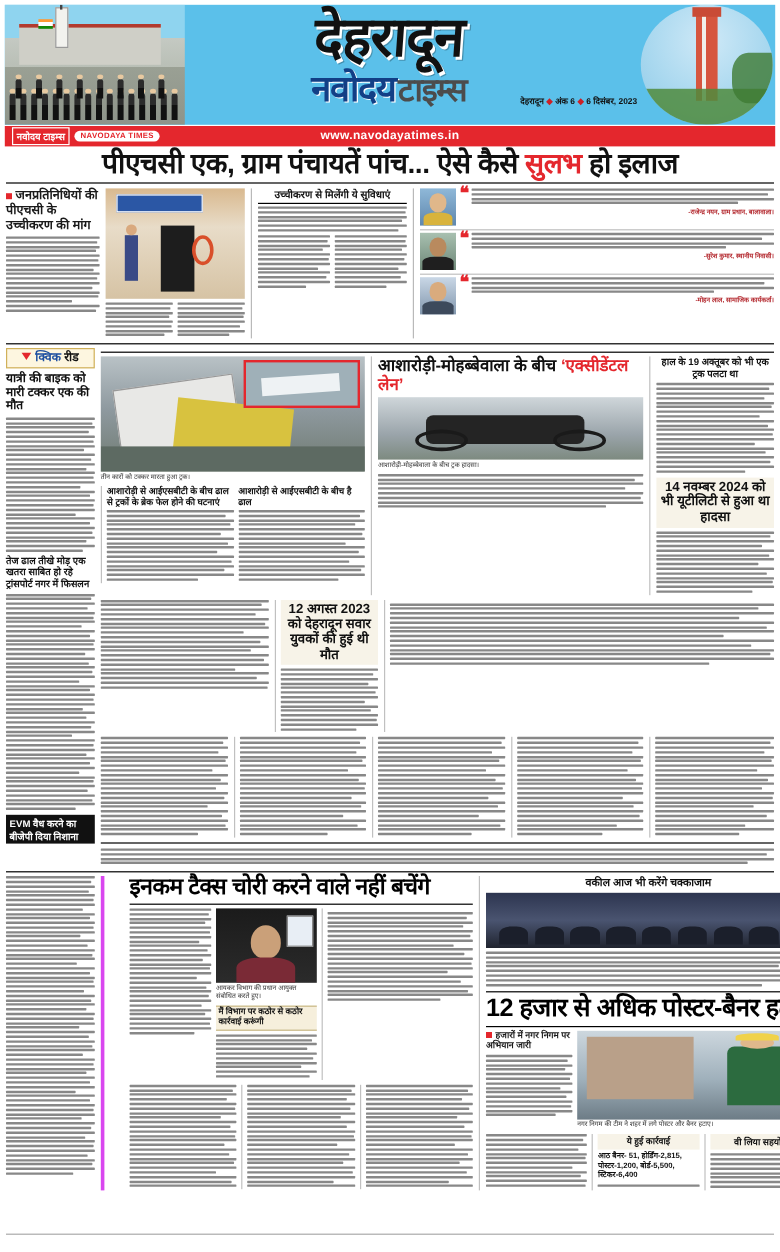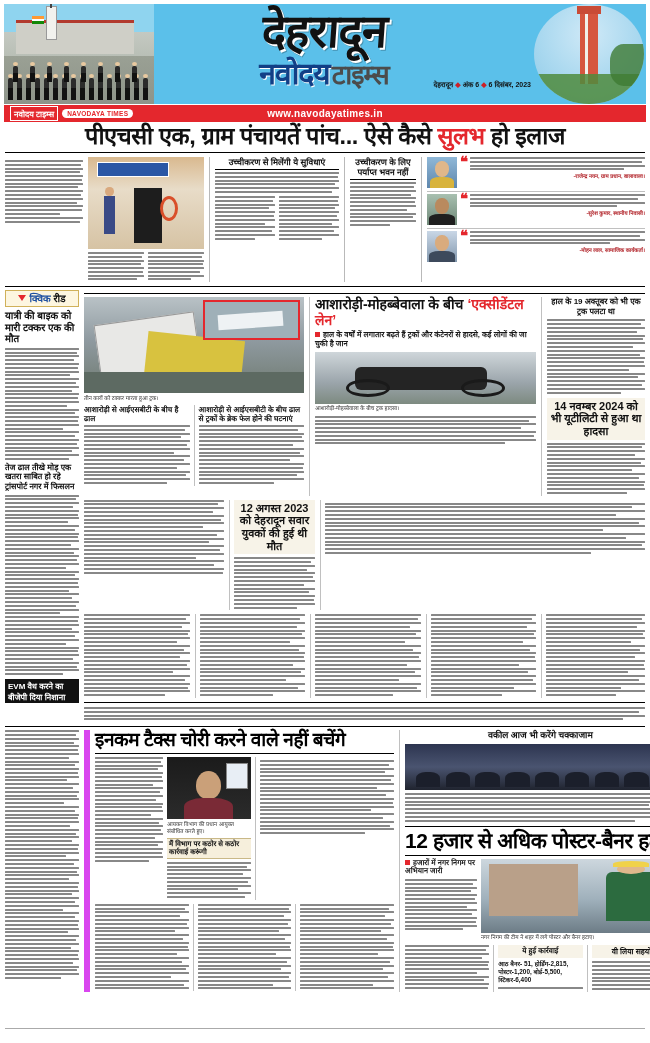--- a/index.html
+++ b/index.html
@@ -305,20 +305,23 @@
 
   <div class="sec1">
     <div class="sec1-head">
       <span>पीएचसी एक, ग्राम पंचायतें पांच... ऐसे कैसे </span><span class="red">सुलभ</span><span> हो इलाज</span>
     </div>
     <div class="rule-thin"></div>
 
     <div class="sec1-body">
 
       <div class="col" style="width:78px">
+        <div class="bull-head">
+          <span class="sq"></span><span>जनप्रतिनिधियों की पीएचसी के उच्चीकरण की मांग</span>
+        </div>
         <div class="lines tight" style="margin-top:3px">
           <span style="width:100%"></span>
             <span style="width:98%"></span>
             <span style="width:100%"></span>
           <span style="width:96%"></span>
             <span style="width:100%"></span>
             <span style="width:99%"></span>
           <span style="width:100%"></span>
             <span style="width:94%"></span>
             <span style="width:100%"></span>
@@ -408,38 +411,20 @@
                 <span style="width:88%"></span>
                 <span style="width:100%"></span>
             <span style="width:92%"></span>
                 <span style="width:100%"></span>
                 <span style="width:72%"></span>
           </div>
             </div>
         </div>
       </div>
 
-      <div class="col vrule" style="width:72px;padding-left:5px">
-        <div class="boxhead-c">उच्चीकरण के लिए पर्याप्त भवन नहीं</div>
-        <div class="hr-blk" style="margin:2px 0"></div>
-        <div class="lines tight">
-          <span style="width:100%"></span>
-            <span style="width:97%"></span>
-            <span style="width:100%"></span>
-          <span style="width:92%"></span>
-            <span style="width:100%"></span>
-            <span style="width:99%"></span>
-          <span style="width:100%"></span>
-            <span style="width:86%"></span>
-            <span style="width:100%"></span>
-          <span style="width:95%"></span>
-            <span style="width:100%"></span>
-            <span style="width:60%"></span>
-        </div>
-      </div>
 
       <div class="col vrule" style="flex:1;padding-left:5px">
         <div class="quote-row">
           <div class="photo portrait1" style="width:30px;height:31px;flex:0 0 30px">
               <div class="f"></div>
               <div class="s"></div>
             </div>
           <div class="qtext">
             <div class="flexrow" style="gap:2px">
               <span class="qmark">❝</span>
@@ -600,20 +585,41 @@
         <div style="width:220px;flex:0 0 220px">
           <div class="photo crash" style="height:96px">
             <div class="truck"></div>
               <div class="truck2"></div>
               <div class="road"></div>
               <div class="inset"></div>
           </div>
           <div class="cap">तीन कारों को टक्कर मारता हुआ ट्रक।</div>
 
           <div style="display:flex;gap:4px;margin-top:3px">
+            <div style="flex:1;border-left:1px solid #c0c0c0;padding-left:4px">
+              <div class="smallhead left" style="font-size:7.5px">आशारोड़ी से आईएसबीटी के बीच ढाल से ट्रकों के ब्रेक फेल होने की घटनाएं</div>
+              <div class="lines tight" style="margin-top:2px">
+                <span style="width:100%"></span>
+                  <span style="width:94%"></span>
+                  <span style="width:100%"></span>
+                <span style="width:98%"></span>
+                  <span style="width:100%"></span>
+                  <span style="width:90%"></span>
+                <span style="width:100%"></span>
+                  <span style="width:96%"></span>
+                  <span style="width:100%"></span>
+                <span style="width:87%"></span>
+                  <span style="width:100%"></span>
+                  <span style="width:99%"></span>
+                <span style="width:100%"></span>
+                  <span style="width:93%"></span>
+                  <span style="width:100%"></span>
+                <span style="width:72%"></span>
+              </div>
+            </div>
             <div style="flex:1">
               <div class="smallhead left" style="font-size:7.5px">आशारोड़ी से आईएसबीटी के बीच है ढाल</div>
               <div class="lines tight" style="margin-top:2px">
                 <span style="width:100%"></span>
                   <span style="width:96%"></span>
                   <span style="width:100%"></span>
                 <span style="width:92%"></span>
                   <span style="width:100%"></span>
                   <span style="width:98%"></span>
                 <span style="width:100%"></span>
@@ -621,50 +627,26 @@
                   <span style="width:100%"></span>
                 <span style="width:95%"></span>
                   <span style="width:100%"></span>
                   <span style="width:88%"></span>
                 <span style="width:100%"></span>
                   <span style="width:97%"></span>
                   <span style="width:100%"></span>
                 <span style="width:79%"></span>
               </div>
             </div>
-            <div style="flex:1;border-left:1px solid #c0c0c0;padding-left:4px">
-              <div class="smallhead left" style="font-size:7.5px">आशारोड़ी से आईएसबीटी के बीच ढाल से ट्रकों के ब्रेक फेल होने की घटनाएं</div>
-              <div class="lines tight" style="margin-top:2px">
-                <span style="width:100%"></span>
-                  <span style="width:94%"></span>
-                  <span style="width:100%"></span>
-                <span style="width:98%"></span>
-                  <span style="width:100%"></span>
-                  <span style="width:90%"></span>
-                <span style="width:100%"></span>
-                  <span style="width:96%"></span>
-                  <span style="width:100%"></span>
-                <span style="width:87%"></span>
-                  <span style="width:100%"></span>
-                  <span style="width:99%"></span>
-                <span style="width:100%"></span>
-                  <span style="width:93%"></span>
-                  <span style="width:100%"></span>
-                <span style="width:72%"></span>
-              </div>
-            </div>
           </div>
         </div>
 
         <div style="flex:1;border-left:1px solid #c0c0c0;padding-left:5px">
           <div class="sec2-sub2">
             <span>आशारोड़ी-मोहब्बेवाला के बीच </span><span class="red">‘एक्सीडेंटल लेन’</span>
-          </div>
-          <div class="bull-head" style="font-size:7.6px;margin-top:3px">
-            <span class="sq"></span><span>हाल के वर्षों में लगातार बढ़ते हैं ट्रकों और कंटेनरों से हादसे, कई लोगों की जा चुकी है जान</span>
           </div>
           <div class="photo bike" style="height:52px;margin-top:3px">
             <div class="b"></div>
               <div class="w1"></div>
               <div class="w2"></div>
           </div>
           <div class="cap">आशारोड़ी-मोहब्बेवाला के बीच ट्रक हादसा।</div>
           <div class="lines tight" style="margin-top:3px">
             <span style="width:100%"></span>
               <span style="width:97%"></span>
@@ -997,21 +979,21 @@
           <span style="width:99%"></span>
         <span style="width:100%"></span>
           <span style="width:92%"></span>
           <span style="width:100%"></span>
         <span style="width:97%"></span>
           <span style="width:100%"></span>
           <span style="width:75%"></span>
       </div>
     </div>
 
-    <div style="width:310px;flex:0 0 310px;border-left:6px solid #d946ef;padding-left:5px">
+    <div style="width:310px;flex:0 0 310px;border-left:3px solid #d946ef;padding-left:21px">
       <div class="sec3-head">इनकम टैक्स चोरी करने वाले नहीं बचेंगे</div>
       <div class="hr-blk" style="margin:3px 0"></div>
       <div style="display:flex;gap:4px">
         <div style="width:68px;flex:0 0 68px">
           <div class="lines tight">
             <span style="width:100%"></span>
               <span style="width:97%"></span>
               <span style="width:100%"></span>
             <span style="width:92%"></span>
               <span style="width:100%"></span>

